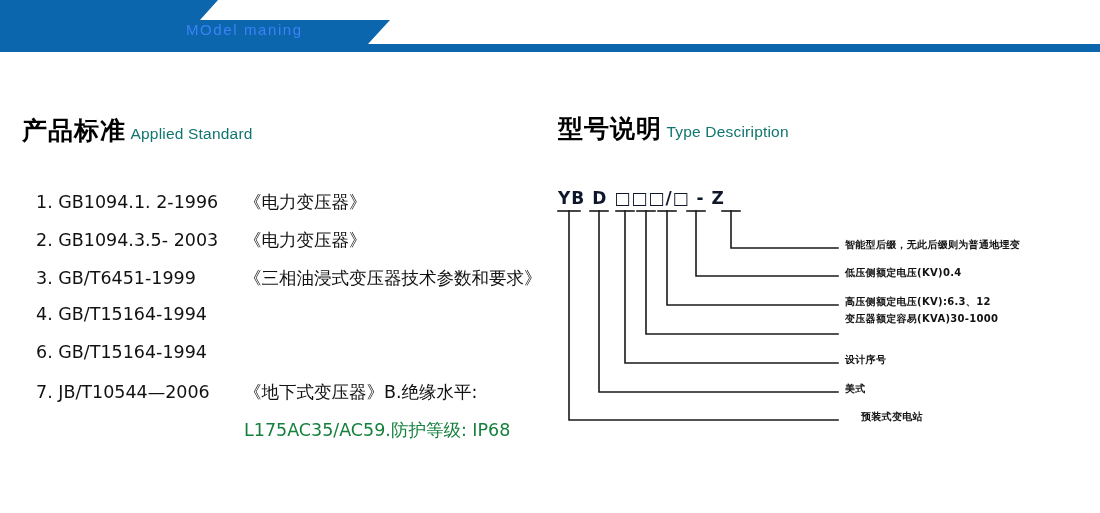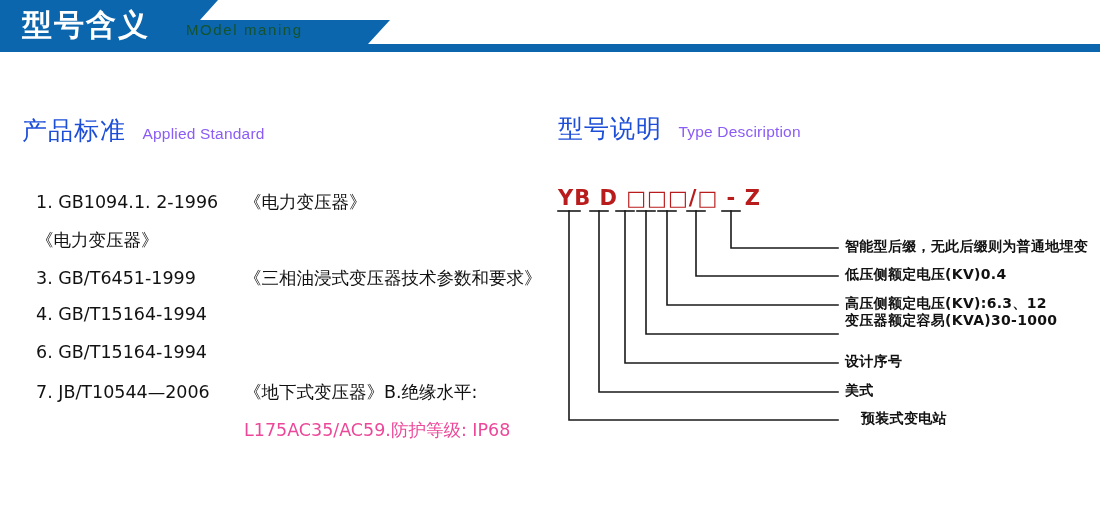--- a/index.html
+++ b/index.html
@@ -16,101 +16,101 @@
   .banner { position: absolute; left: 0; top: 0; width: 1100px; height: 54px; }
   .banner-svg { position:absolute; left:0; top:0; }
   .banner-title {
     position: absolute; left: 22px; top: 6px;
     font-size: 30px; font-weight: 700; color: #ffffff;
     letter-spacing: 2px; line-height: 38px;
     font-family: "DejaVu Sans", "Liberation Sans", sans-serif;
   }
   .banner-sub {
     position: absolute; left: 186px; top: 20px;
-    font-size: 15px; font-weight: 500; color: #14532d;
+    font-size: 15px; font-weight: 500; color: #3b82f6;
     letter-spacing: 1.6px; line-height: 20px;
   }
 
   
   .sec-head { position: absolute; white-space: nowrap; }
   .sec-head .cn {
-    font-size: 25px; font-weight: 400; color: #1d4ed8;
+    font-size: 25px; font-weight: 700; color: #000000;
     letter-spacing: 1px;
     font-family: "DejaVu Sans", "Liberation Sans", sans-serif;
   }
   .sec-head .en {
-    font-size: 15.5px; font-weight: 400; color: #8b5cf6;
-    margin-left: 12px; letter-spacing: .2px;
+    font-size: 15.5px; font-weight: 400; color: #0f766e;
+    letter-spacing: .2px;
   }
   #head-left  { left: 22px; top: 114px; }
   #head-right { left: 558px; top: 112px; }
 
   
   .std-list { position: absolute; left: 36px; top: 190px; width: 530px; }
   .std-row {
     display: flex; align-items: baseline;
     height: 38px; font-size: 17.5px; color: #111; white-space: nowrap;
     font-family: "DejaVu Sans", "Liberation Sans", sans-serif;
   }
   .std-code { display:inline-block; width: 208px; flex: 0 0 208px; }
   .std-name { display:inline-block; }
-  .std-cont { height: 44px; padding-left: 208px; font-size: 17.5px; color:#ec4899;
+  .std-cont { height: 44px; padding-left: 208px; font-size: 17.5px; color:#15803d;
               font-family: "DejaVu Sans", "Liberation Sans", sans-serif; white-space: nowrap;}
 
   
   .diagram { position: absolute; left: 548px; top: 186px; width: 545px; height: 250px; }
   .code-row {
     position: absolute; left: 10px; top: 0px;
-    font-size: 21px; font-weight: 700; color: #b91c1c;
+    font-size: 17px; font-weight: 700; color: #0f172a;
     font-family: "DejaVu Sans", "Liberation Sans", sans-serif;
     letter-spacing: 1px; white-space: nowrap; line-height: 24px;
   }
   .diagram-svg { position: absolute; left: 0; top: 0; }
 
   .leader-labels { position: absolute; left: 205px; top: 0; }
   .leader-label {
     position: absolute; white-space: nowrap;
-    font-size: 14px; font-weight: 700; color: #111;
+    font-size: 10px; font-weight: 700; color: #111;
     font-family: "DejaVu Sans", "Liberation Sans", sans-serif;
     letter-spacing: .3px;
   }
 </style>
 </head>
 <body>
 
 <div id="page">
 
   <div class="banner">
     <svg class="banner-svg" width="1100" height="54" viewBox="0 0 1100 54">
 
       <path d="M0,0 L218,0 L200,20 L390,20 L368,44 L0,44 Z" fill="#0b66ad"></path>
 
       <rect x="0" y="44" width="1100" height="8" fill="#0b66ad"></rect>
     </svg>
-    <div class="banner-title">型号含义</div>
     <div class="banner-sub">MOdel maning</div>
   </div>
 
   <div class="sec-head" id="head-left">
     <span class="cn">产品标准</span>
     <span class="en">Applied Standard</span>
   </div>
 
   <div class="sec-head" id="head-right">
     <span class="cn">型号说明</span>
     <span class="en">Type Desciription</span>
   </div>
 
   <div class="std-list">
 
     <div class="std-row">
       <span class="std-code">1. GB1094.1. 2-1996</span>
       <span class="std-name">《电力变压器》</span>
     </div>
     <div class="std-row">
+      <span class="std-code">2. GB1094.3.5- 2003</span>
       <span class="std-name">《电力变压器》</span>
     </div>
     <div class="std-row">
       <span class="std-code">3. GB/T6451-1999</span>
       <span class="std-name">《三相油浸式变压器技术参数和要求》</span>
     </div>
     <div class="std-row">
       <span class="std-code">4. GB/T15164-1994</span>
     </div>
     <div class="std-row">

